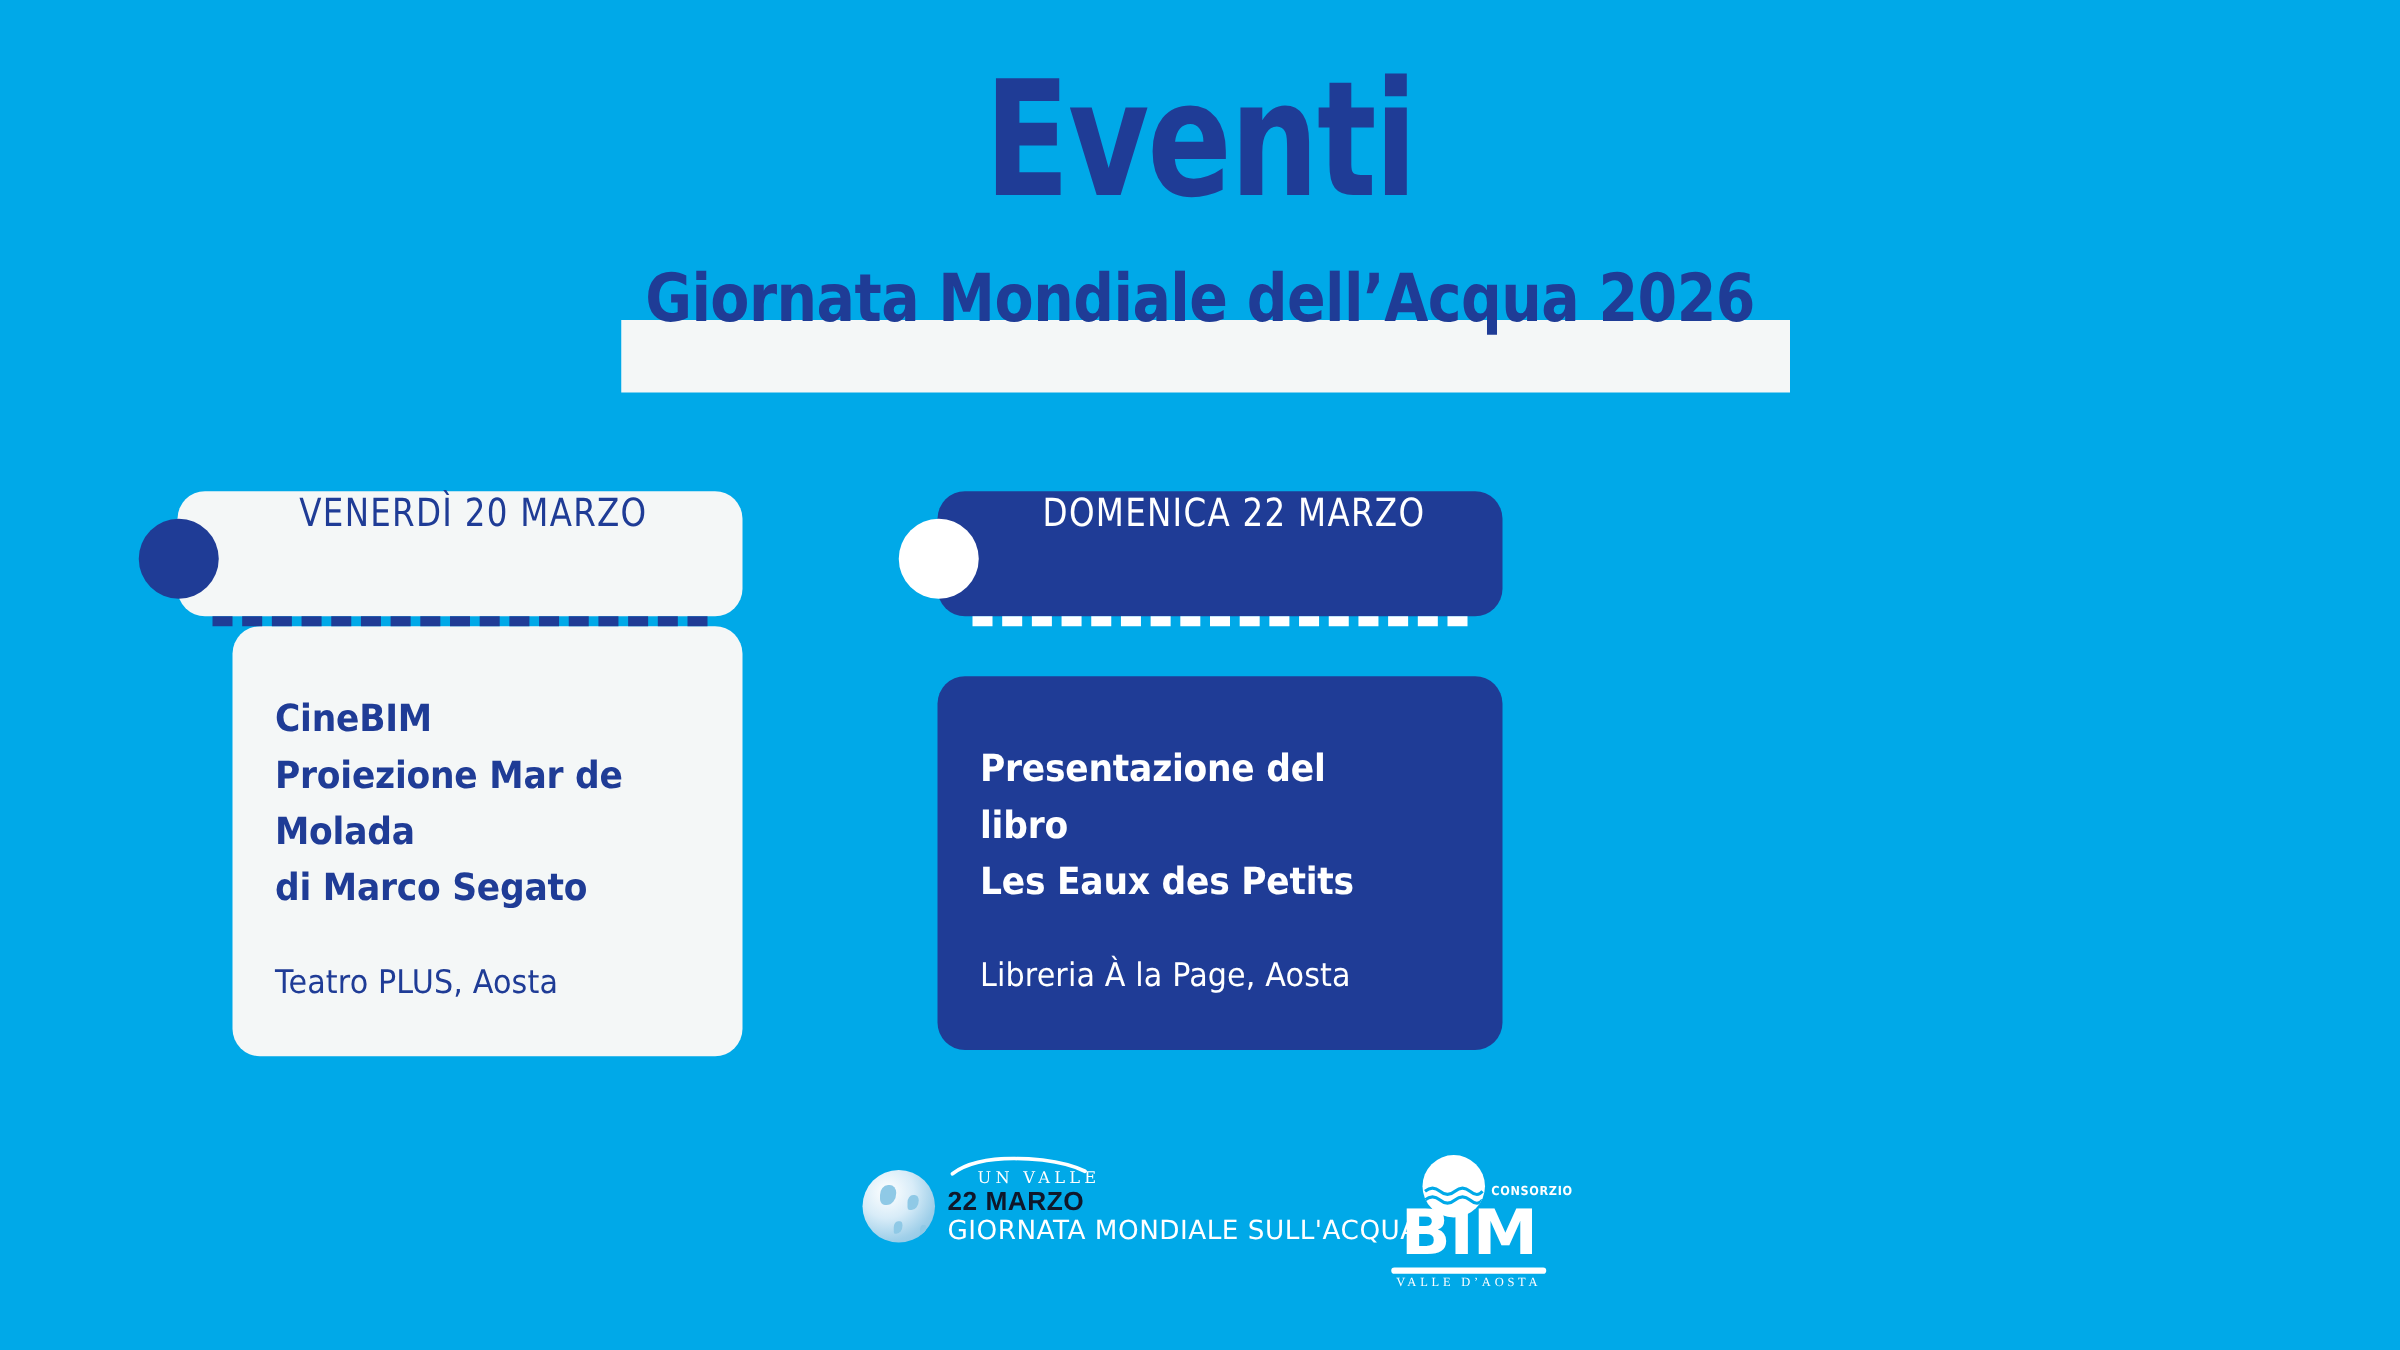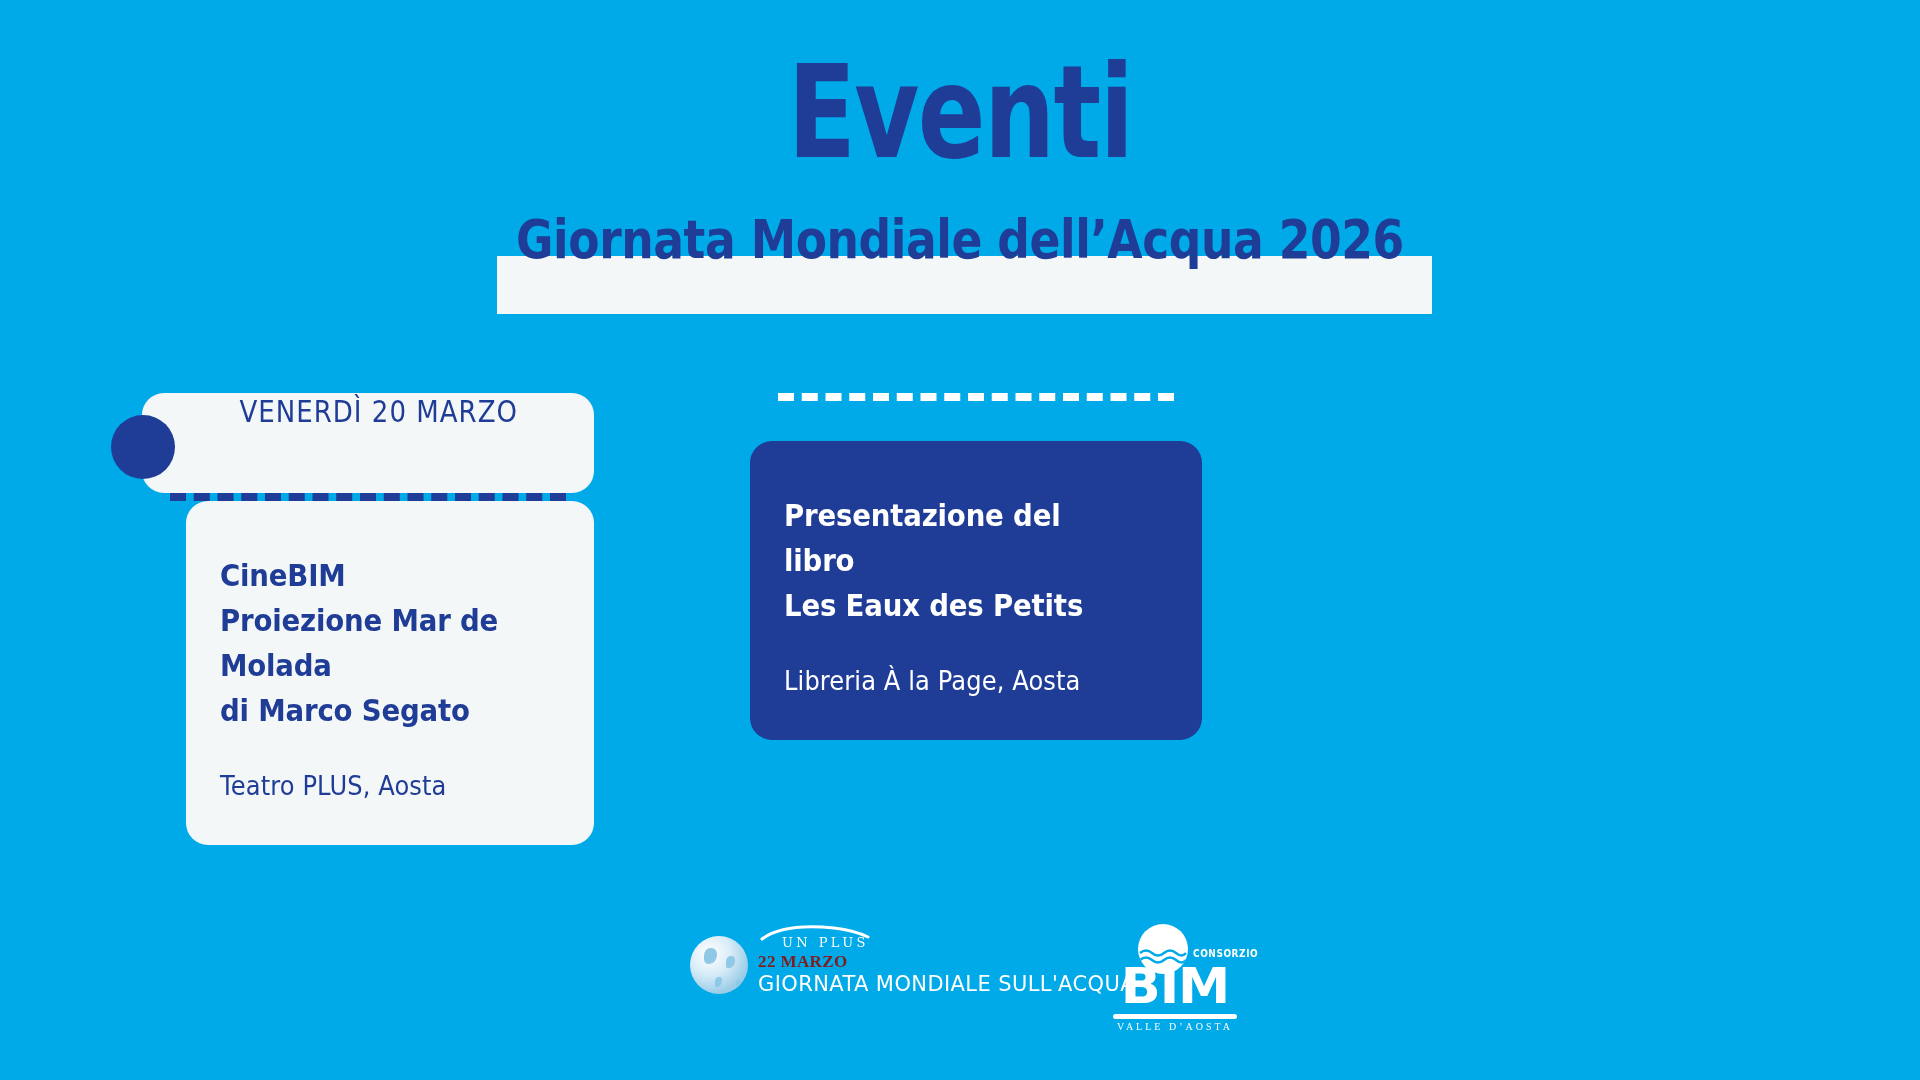--- a/index.html
+++ b/index.html
@@ -197,25 +197,25 @@
   .unw-swoosh svg { display: block; }
   .unw-top {
     font-family: "DejaVu Serif", serif;
     font-size: 13px;
     letter-spacing: 3.4px;
     color: #ffffff;
     margin-left: 24px;
     margin-bottom: 1px;
   }
   .unw-l1 {
-    font-family: Liberation Serif, serif;
-    font-weight: 700;
-    font-size: 17px;
+    font-family: Liberation Sans, sans-serif;
+    font-weight: 700;
+    font-size: 21px;
     letter-spacing: 0.4px;
-    color: #7f1d1d;
+    color: #0f172a;
     line-height: 22px;
   }
   .unw-l2 {
     font-family: "DejaVu Sans", sans-serif;
     font-weight: 400;
     font-size: 21px;
     letter-spacing: 0.4px;
     color: #ffffff;
     line-height: 23px;
   }
@@ -302,20 +302,24 @@
       <div class="dash-line"></div>
       <div class="card-body">
         <div class="event-title">CineBIM
 Proiezione Mar de Molada
 di Marco Segato</div>
         <div class="event-venue">Teatro PLUS, Aosta</div>
       </div>
     </div>
 
     <div class="card c1 dark">
+      <div class="card-head">
+        <span class="head-dot"></span>
+        <span class="card-head-label">DOMENICA 22 MARZO</span>
+      </div>
       <div class="dash-line"></div>
       <div class="card-body">
         <div class="event-title">Presentazione del libro
 Les Eaux des Petits</div>
         <div class="event-venue">Libreria À la Page, Aosta</div>
       </div>
     </div>
 
 
   </div>
@@ -323,21 +327,21 @@
   <div id="logos">
 
     <div id="logo-unwater">
       <div class="globe"></div>
       <div class="unw-text">
         <div class="unw-swoosh">
           <svg width="120" height="16" viewBox="0 0 120 16" xmlns="http://www.w3.org/2000/svg">
             <path d="M2 14 C 18 2, 44 0, 74 3 C 90 5, 100 8, 108 12" fill="none" stroke="#ffffff" stroke-width="3" stroke-linecap="round"></path>
           </svg>
         </div>
-        <div class="unw-top">UN PLUS</div>
+        <div class="unw-top">UN VALLE</div>
         <div class="unw-l1">22 MARZO</div>
         <div class="unw-l2">GIORNATA MONDIALE SULL'ACQUA</div>
       </div>
     </div>
 
     <div id="logo-bim">
       <div class="bim-disc">
         <svg class="bim-disc-wave" viewBox="0 0 50 18" xmlns="http://www.w3.org/2000/svg">
           <path d="M2 5 q6 -5 12 0 t12 0 t12 0 t10 0" fill="none" stroke="#00a9e8" stroke-width="2.4"></path>
           <path d="M2 12 q6 -5 12 0 t12 0 t12 0 t10 0" fill="none" stroke="#00a9e8" stroke-width="2.4"></path>

